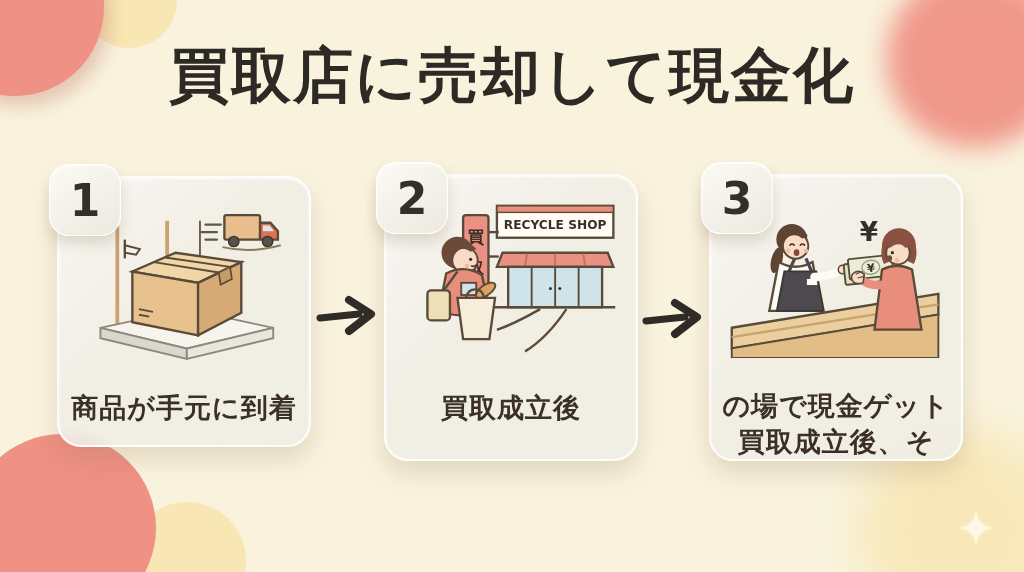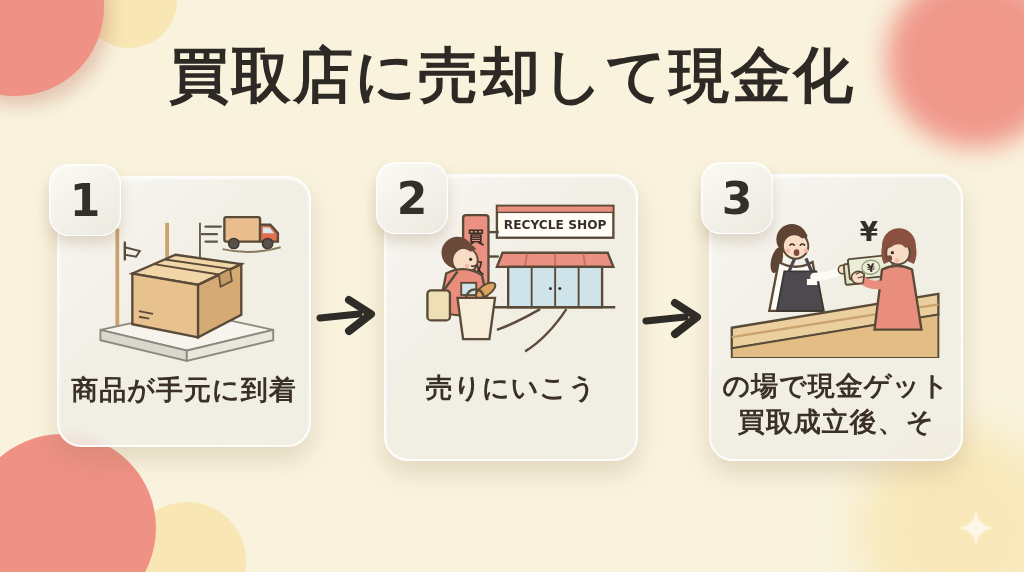--- a/index.html
+++ b/index.html
@@ -53,21 +53,21 @@
     width:70px;height:70px;border-radius:20px;
     background:linear-gradient(145deg,#fbfaf4,#ebe9df);
     border:1.5px solid rgba(255,255,255,.9);
     box-shadow:0 8px 14px rgba(146,115,82,.25), inset 0 1px 2px #fff;
     display:flex;align-items:center;justify-content:center;
     font-size:44px;font-weight:bold;color:#32302b;
   }
   .illus{height:162px;display:flex;align-items:flex-end;justify-content:center;margin-top:6px;text-align:right;}
   .illus svg{display:block;}
   .caption{
-    margin-top:10px;text-align:center;
+    margin-top:30px;text-align:center;
     font-size:27px;font-weight:bold;color:#3a3028;
     line-height:1.32;letter-spacing:1px;
   }
   .caption span{display:block;}
   
   .arrow{position:absolute;width:64px;height:46px;}
   .arrow1{left:315px;top:293px;}
   .arrow2{left:641px;top:296px;}
 </style>
 </head>
@@ -191,21 +191,21 @@
           <line x1="42" y1="98" x2="58" y2="76" stroke="#5a4a38" stroke-width="2.5"></line>
           <rect x="26" y="96" width="24" height="32" rx="4" fill="#eedfb6" stroke="#5a4a38" stroke-width="2.5"></rect>
           <rect x="62" y="88" width="16" height="13" fill="#cfe3ea" stroke="#5a4a38" stroke-width="2"></rect>
           <ellipse cx="88" cy="96" rx="12" ry="5.5" transform="rotate(-35 88 96)" fill="#dda35e" stroke="#5a4a38" stroke-width="2"></ellipse>
           <path d="M58,104 h40 l-6,44 h-28 z" fill="#f6eedb" stroke="#5a4a38" stroke-width="2.5"></path>
           <path d="M67,104 q2,-9 10,-9 q8,0 9,9" fill="none" stroke="#5a4a38" stroke-width="2.5"></path>
         </g>
       </svg>
     </div>
     <div class="caption">
-      <span>売りにいこう</span>
+      <span>買取成立後</span>
     </div>
   </div>
 
   <svg class="arrow arrow2" viewBox="0 0 64 46">
     <line x1="5" y1="25" x2="44" y2="21" stroke="#2f2b26" stroke-width="7" stroke-linecap="round"></line>
     <path d="M34,7 L56,21 L34,38" fill="none" stroke="#2f2b26" stroke-width="8" stroke-linecap="round" stroke-linejoin="round"></path>
   </svg>
 
   <div class="card card3">
     <div class="badge">

